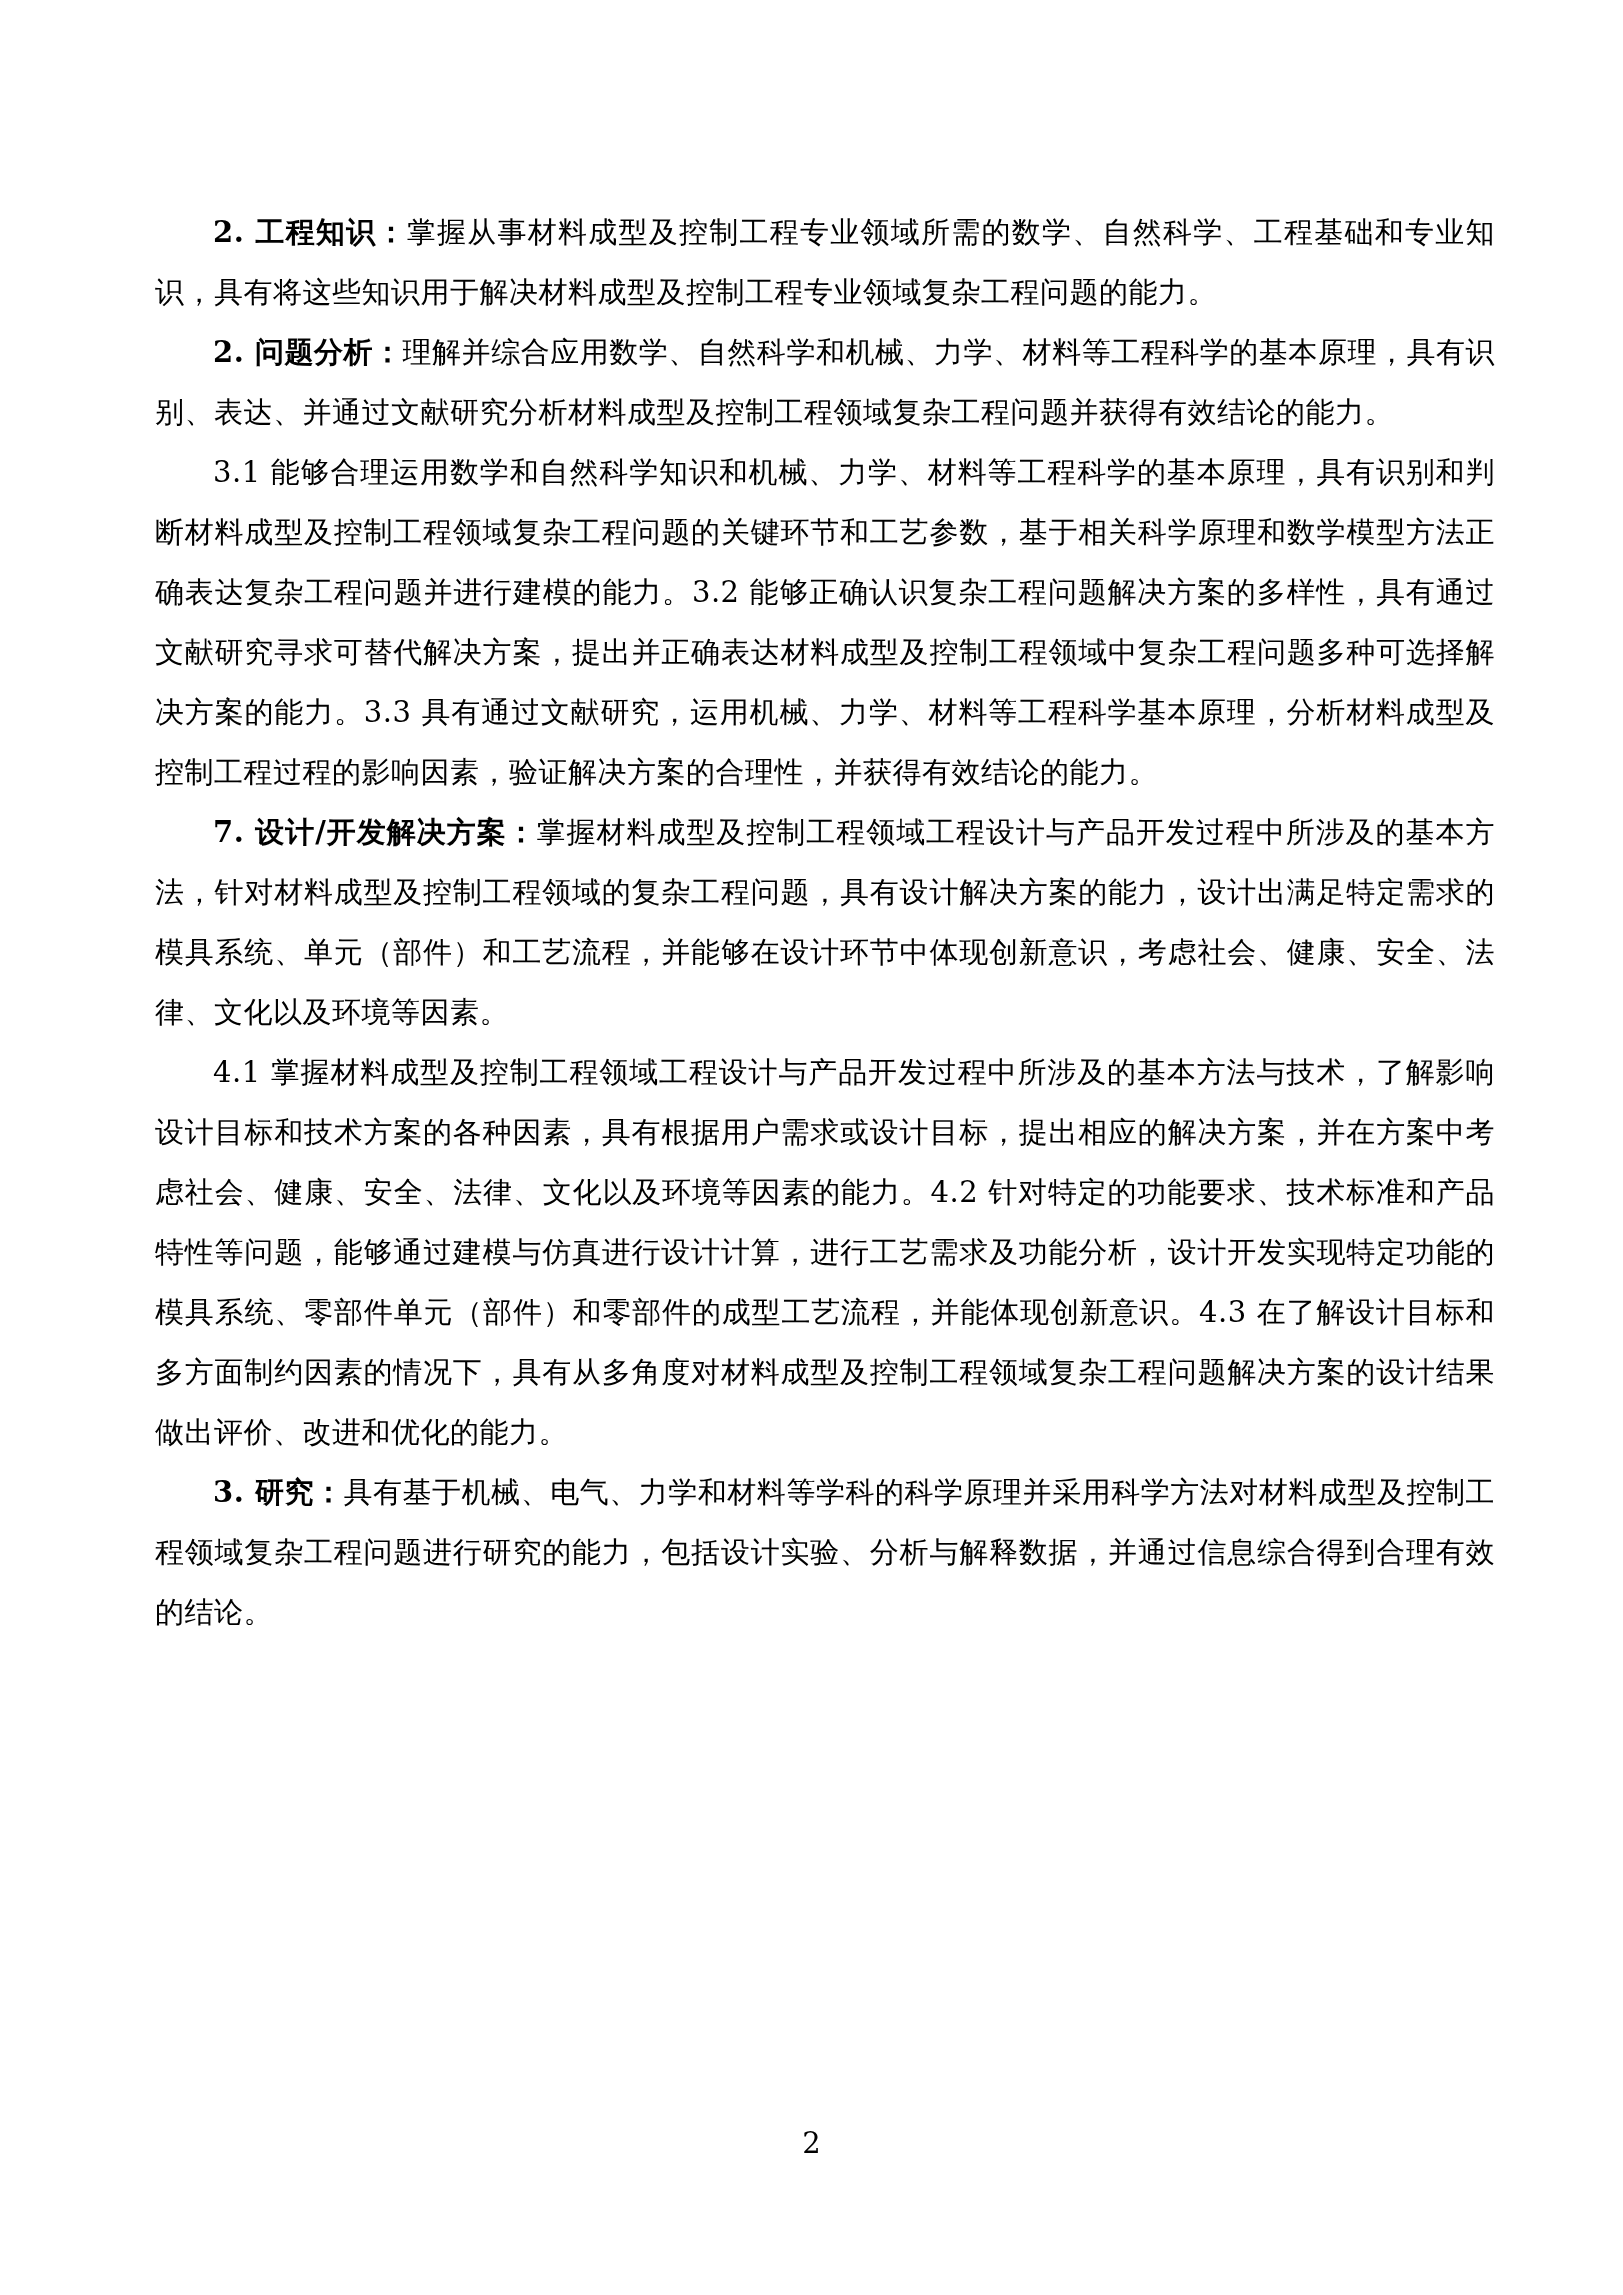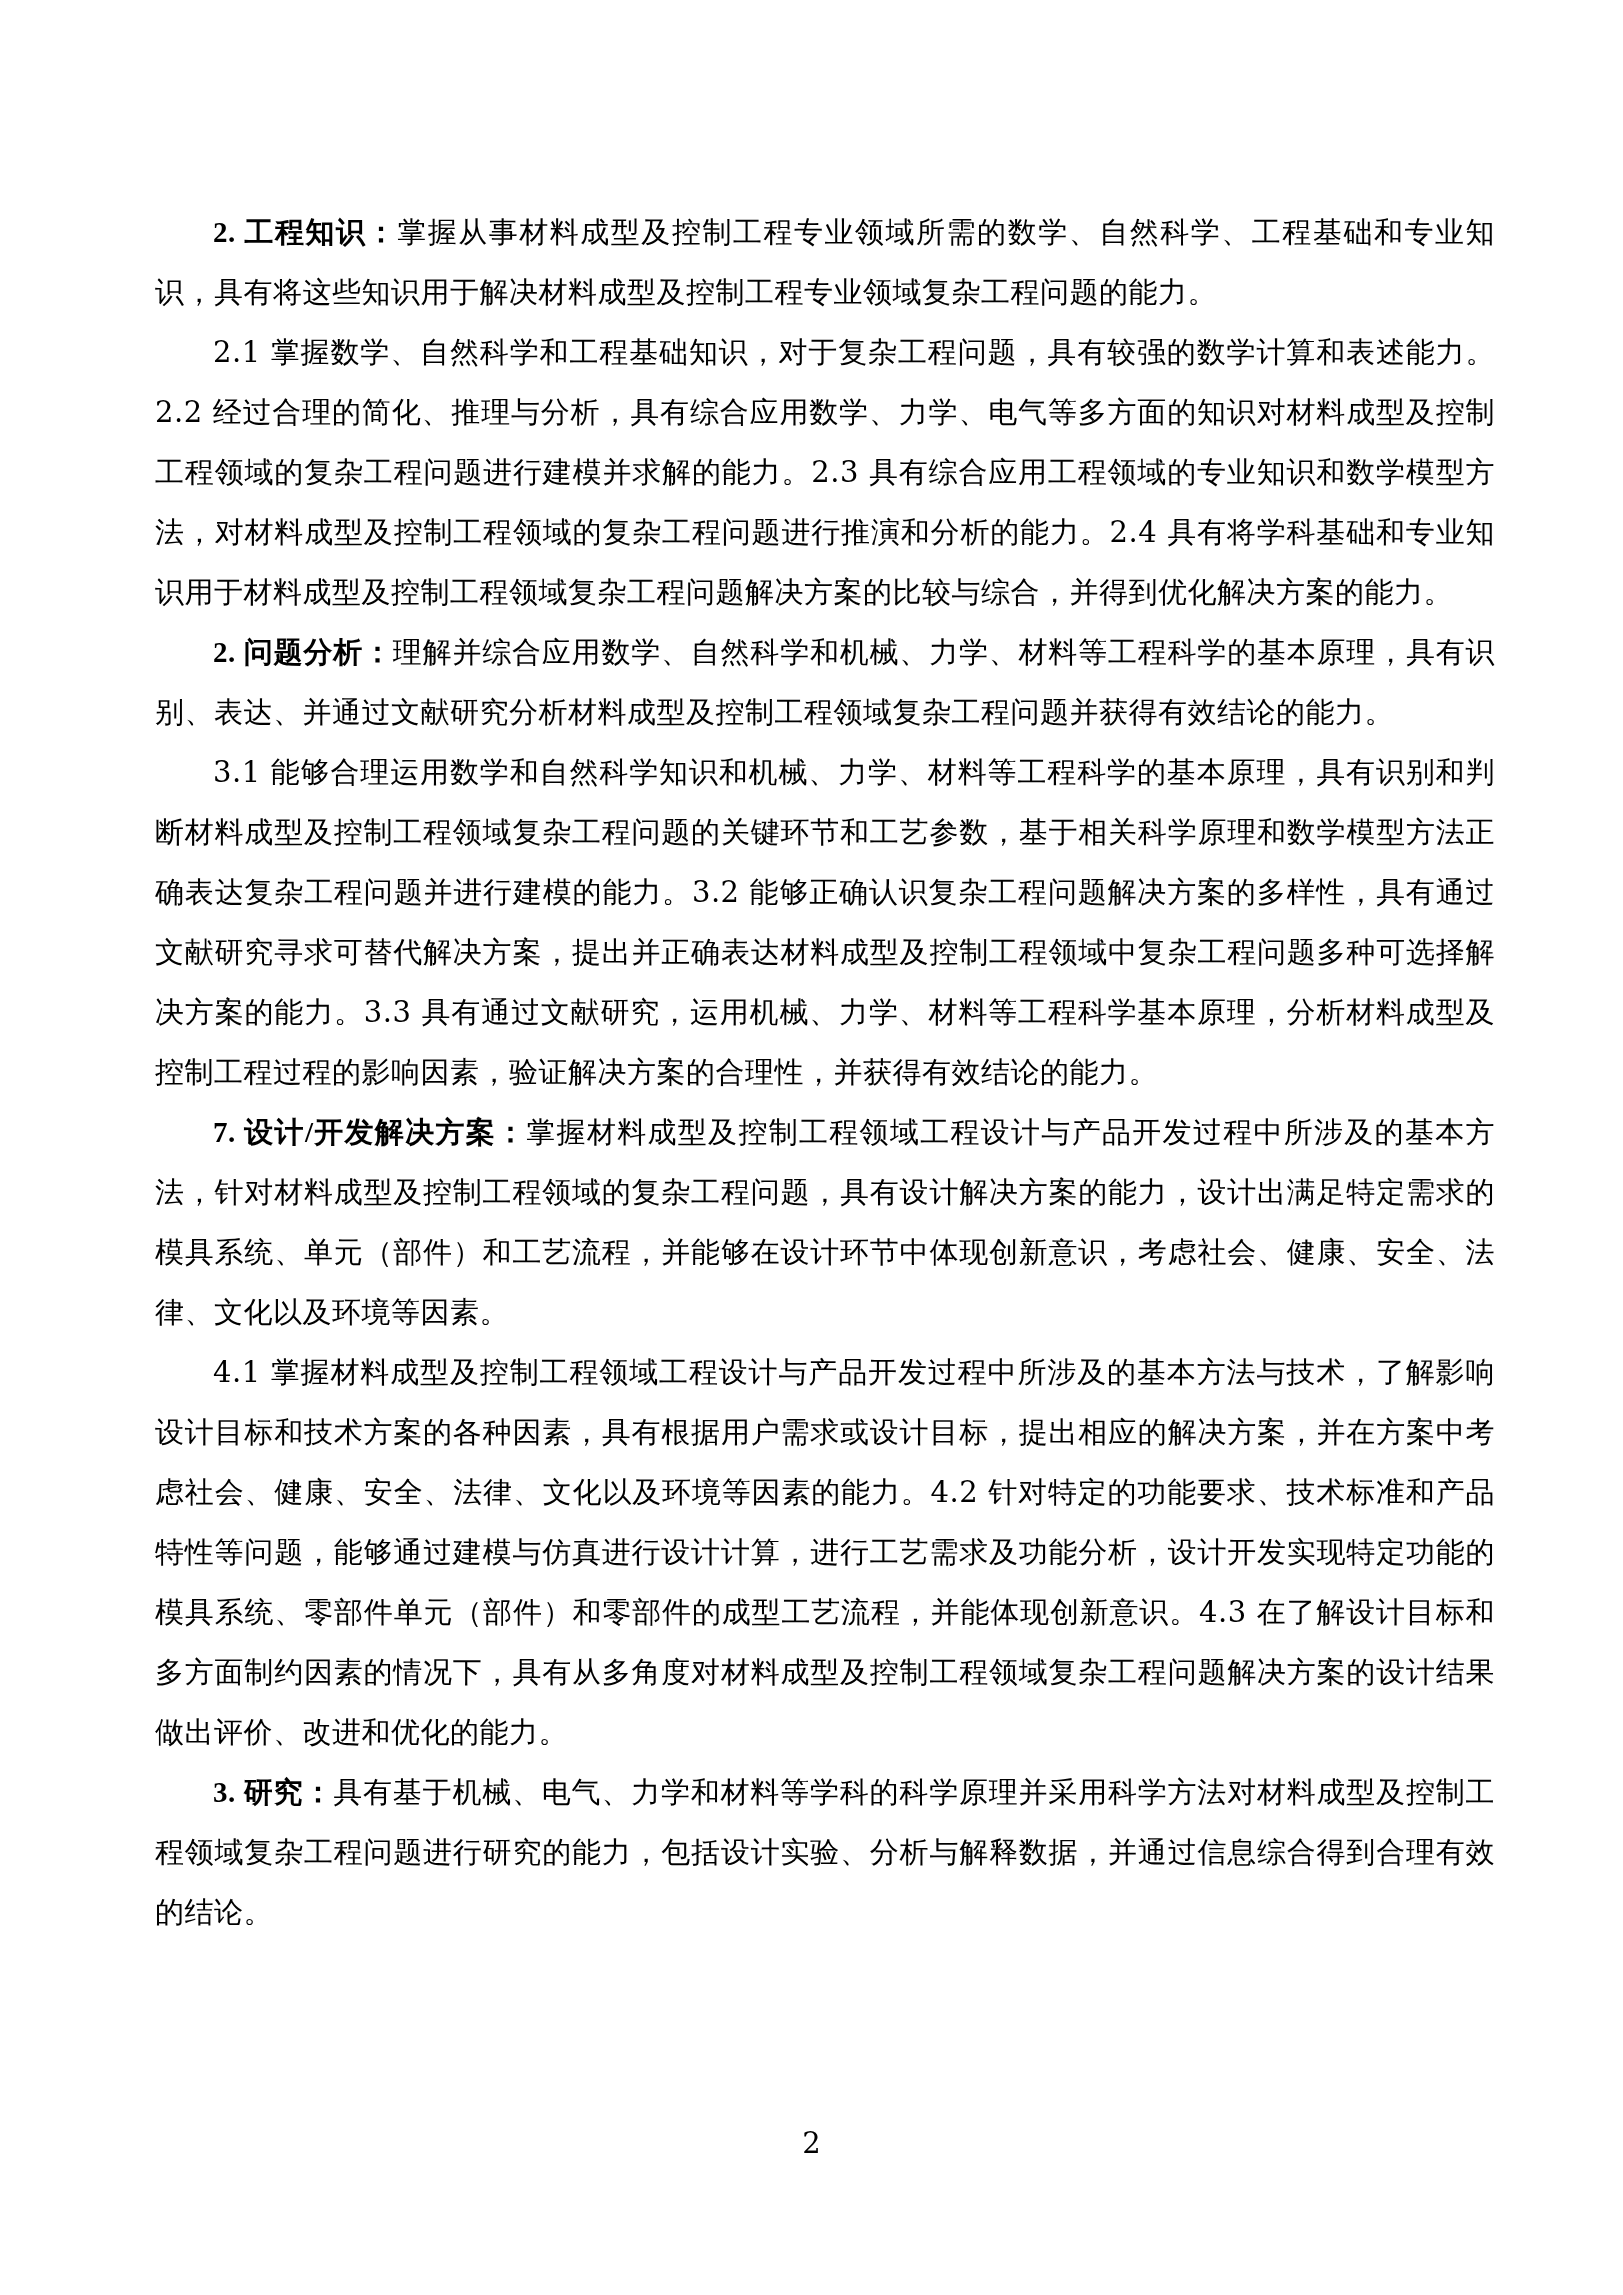--- a/index.html
+++ b/index.html
@@ -27,39 +27,37 @@
     text-justify: inter-character;
     letter-spacing: 0.5px;
   }
   .para {
     margin: 0;
     padding: 0;
     text-indent: 2em;
   }
   .plabel {
     font-weight: bold;
-    font-family: Liberation Serif, serif;
   }
   .page-number {
     position: absolute;
     left: 0;
     top: 2126px;
     width: 100%;
     text-align: center;
     font-size: 29px;
     line-height: 34px;
   }
 </style>
 </head>
 <body>
 
 <div class="page">
   <div class="text-block">
     <p class="para"><b class="plabel">2. 工程知识：</b><span>掌握从事材料成型及控制工程专业领域所需的数学、自然科学、工程基础和专业知识，具有将这些知识用于解决材料成型及控制工程专业领域复杂工程问题的能力。</span></p>
-    <p class="para"><b class="plabel"></b><span>2.1 掌握数学、自然科学和工程基础知识，对于复杂工程问题，具有较强的数学计算和表述能力。2.2 经过合理的简化、推理与分析，具有综合应用数学、力学、电气等多方面的知识对材料成型及控制工程领域的复杂工程问题进行建模并求解的能力。2.3 具有综合应用工程领域的专业知识和数学模型方法，对材料成型及控制工程领域的复杂工程问题进行推演和分析的能力。2.4 具有将学科基础和专业知识用于材料成型及控制工程领域复杂工程问题解决方案的比较与综合，并得到优化解决方案的能力。</span></p>
     <p class="para"><b class="plabel">2. 问题分析：</b><span>理解并综合应用数学、自然科学和机械、力学、材料等工程科学的基本原理，具有识别、表达、并通过文献研究分析材料成型及控制工程领域复杂工程问题并获得有效结论的能力。</span></p>
     <p class="para"><b class="plabel"></b><span>3.1 能够合理运用数学和自然科学知识和机械、力学、材料等工程科学的基本原理，具有识别和判断材料成型及控制工程领域复杂工程问题的关键环节和工艺参数，基于相关科学原理和数学模型方法正确表达复杂工程问题并进行建模的能力。3.2 能够正确认识复杂工程问题解决方案的多样性，具有通过文献研究寻求可替代解决方案，提出并正确表达材料成型及控制工程领域中复杂工程问题多种可选择解决方案的能力。3.3 具有通过文献研究，运用机械、力学、材料等工程科学基本原理，分析材料成型及控制工程过程的影响因素，验证解决方案的合理性，并获得有效结论的能力。</span></p>
     <p class="para"><b class="plabel">7. 设计/开发解决方案：</b><span>掌握材料成型及控制工程领域工程设计与产品开发过程中所涉及的基本方法，针对材料成型及控制工程领域的复杂工程问题，具有设计解决方案的能力，设计出满足特定需求的模具系统、单元（部件）和工艺流程，并能够在设计环节中体现创新意识，考虑社会、健康、安全、法律、文化以及环境等因素。</span></p>
     <p class="para"><b class="plabel"></b><span>4.1 掌握材料成型及控制工程领域工程设计与产品开发过程中所涉及的基本方法与技术，了解影响设计目标和技术方案的各种因素，具有根据用户需求或设计目标，提出相应的解决方案，并在方案中考虑社会、健康、安全、法律、文化以及环境等因素的能力。4.2 针对特定的功能要求、技术标准和产品特性等问题，能够通过建模与仿真进行设计计算，进行工艺需求及功能分析，设计开发实现特定功能的模具系统、零部件单元（部件）和零部件的成型工艺流程，并能体现创新意识。4.3 在了解设计目标和多方面制约因素的情况下，具有从多角度对材料成型及控制工程领域复杂工程问题解决方案的设计结果做出评价、改进和优化的能力。</span></p>
     <p class="para"><b class="plabel">3. 研究：</b><span>具有基于机械、电气、力学和材料等学科的科学原理并采用科学方法对材料成型及控制工程领域复杂工程问题进行研究的能力，包括设计实验、分析与解释数据，并通过信息综合得到合理有效的结论。</span></p>
   </div>
   <div class="page-number">2</div>
 </div>
 
 

